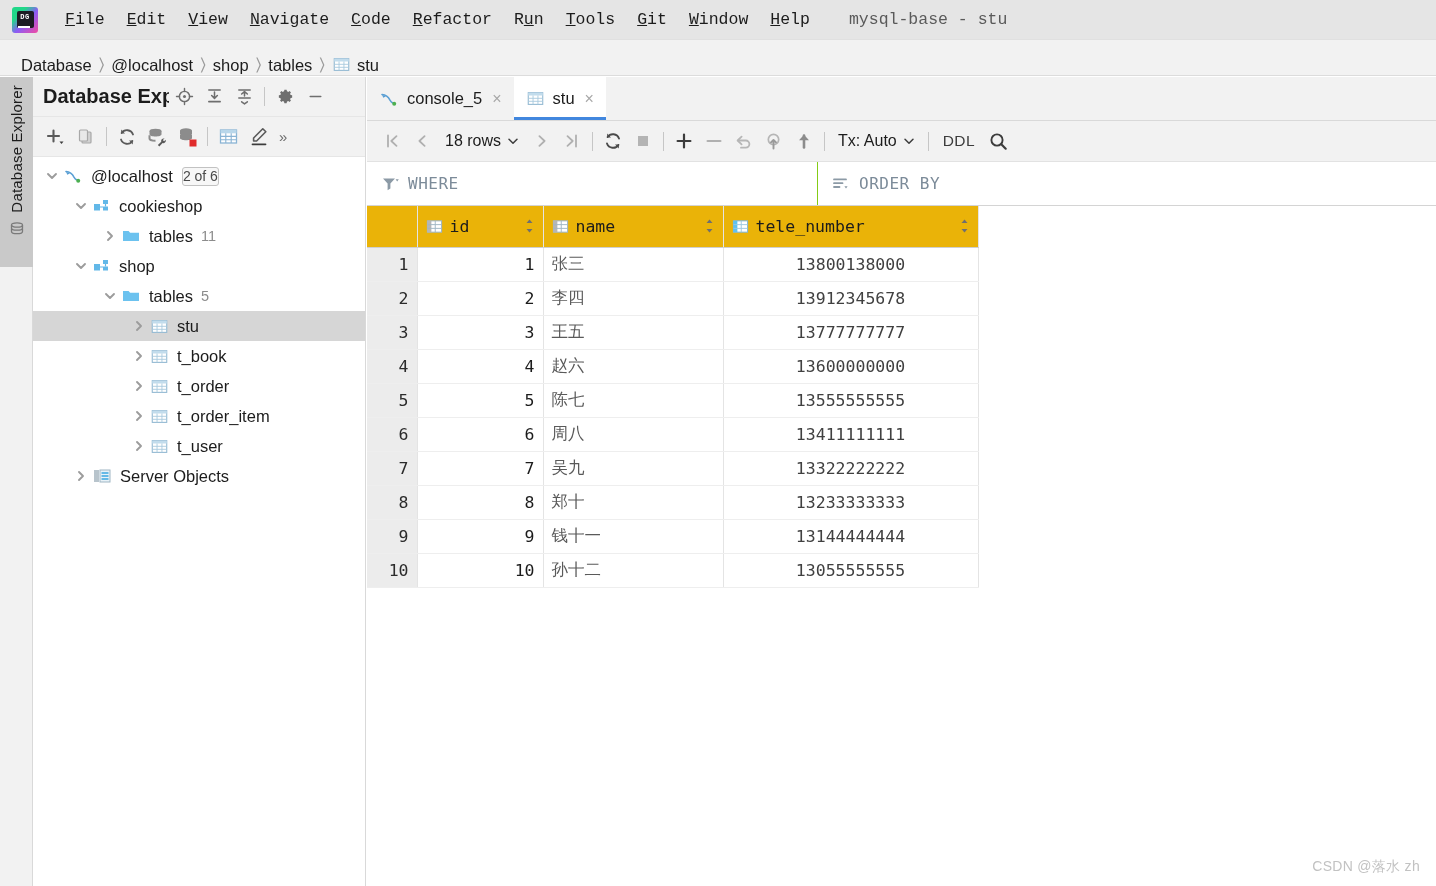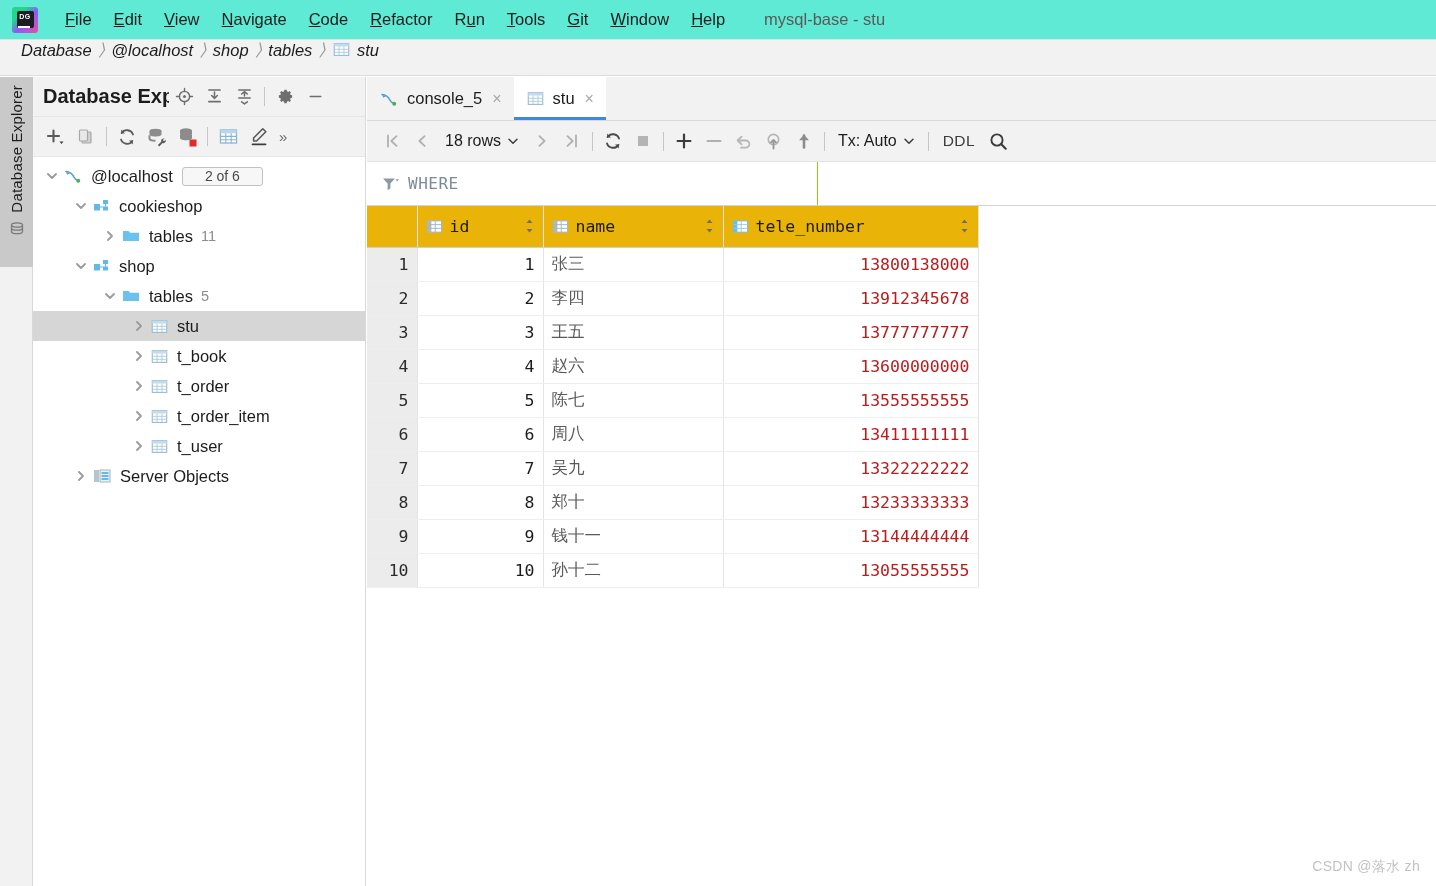--- a/index.html
+++ b/index.html
@@ -6,24 +6,25 @@
   html, body {
     width: 1436px; height: 886px;
     background: #ffffff;
     font-family: "Liberation Sans", sans-serif;
     overflow: hidden;
   }
   body { position: relative; }
 
   
   .menubar {
-    height: 40px; background: #5eead4;
+    height: 40px; background: #e5e5e5;
     display: flex; align-items: center;
     border-bottom: 1px solid #e0e0e0;
     position: relative;
+    font-family: Liberation Mono, monospace;
   }
   .app-logo {
     width: 26px; height: 26px; margin-left: 12px; margin-right: 16px;
     border-radius: 3px; position: relative; flex: none;
     background: linear-gradient(135deg,#21d789 0%,#21d789 28%,#8b5cf6 55%,#f24ba1 100%);
     display: flex; align-items: center; justify-content: center;
   }
   .app-logo .inner {
     width: 17px; height: 17px; background: #1c1c23; border-radius: 2px;
     color: #fff; font-size: 7px; font-weight: bold;
@@ -36,22 +37,22 @@
     cursor: default; white-space: nowrap;
   }
   .menu-item .mn { text-decoration: underline; }
   .win-title {
     margin-left: 28px; font-size: 16.5px; color: #5a5a5a; white-space: nowrap;
   }
 
   
   .breadcrumb {
     height: 36px; background: #f2f2f2;
-    display: flex; align-items: flex-start; padding-left: 16px;
-    border-bottom: 1px solid #dcdcdc; gap: 2px; font-style: italic;
+    display: flex; align-items: flex-end; padding-left: 16px;
+    border-bottom: 1px solid #dcdcdc; gap: 2px;
   }
   .crumb { font-size: 16.5px; color: #1c1c1c; padding: 0 5px; white-space: nowrap; }
   .crumb-sep { color: #9a9a9a; font-size: 17px; padding: 0 2px; }
   .crumb-ico { margin-right: 6px; vertical-align: -3px; }
 
   
   .vstrip {
     position: absolute; left: 0; top: 77px; width: 33px; bottom: 0;
     background: #f2f2f2; border-right: 1px solid #d9d9d9;
   }
@@ -100,21 +101,21 @@
   }
   .tnode.selected { background: #d6d6d6; }
   .tarrow {
     width: 22px; display: flex; align-items: center; justify-content: center;
     color: #9c9c9c; flex: none;
   }
   .tico { margin-right: 8px; display: flex; align-items: center; flex: none; }
   .tcount { color: #8c8c8c; font-size: 14.5px; margin-left: 8px; }
   .tbadge {
     margin-left: 9px; font-size: 14px; color: #4a4a4a;
-    border: 1px solid #c2c2c2; border-radius: 3px; padding: 0px 22px 1px;
+    border: 1px solid #c2c2c2; border-radius: 3px; padding: 0px 0 1px;
     background: #f7f7f7;
   }
 
   
   .editor {
     position: absolute; left: 367px; top: 77px; right: 0; bottom: 0;
     background: #ffffff; display: flex; flex-direction: column;
   }
   .tabstrip {
     height: 44px; background: #f2f2f2; display: flex; align-items: stretch;
@@ -169,21 +170,21 @@
   }
   .th-in { display: flex; align-items: center; gap: 7px; }
   .th-in .sortarrows { margin-left: auto; color: #6f6f6f; }
   th.rowhdr, td.rowhdr {
     background: #ececec; color: #2b2b2b; text-align: right;
     width: 50px; border-right: 1px solid #dcdcdc;
   }
   td.c-id { width: 126px; text-align: right; color: #1c1c1c; }
   td.c-name { width: 180px; text-align: left; color: #5a5a5a;
               font-family: "Liberation Sans", sans-serif; font-size: 16.5px; }
-  td.c-tel { width: 255px; text-align: right; color: #b91c1c; }
+  td.c-tel { width: 255px; text-align: center; color: #404040; }
   th.c-id { width: 126px; } th.c-name { width: 180px; } th.c-tel { width: 255px; }
   tbody tr td { background: #ffffff; }
 
   
   .watermark {
     position: absolute; right: 16px; bottom: 10px;
     font-size: 14px; color: #c2c2c2; letter-spacing: .3px; margin-top: 45px;
   }
   .icon { display: inline-flex; align-items: center; justify-content: center; }
 </style>
@@ -632,20 +633,29 @@
 
   <div class="filterbar">
     <div class="fcell where">
       <span class="icon">
         <svg width="18" height="18" viewBox="0 0 18 18">
           <path d="M2 3.4h12l-4.6 5.2v5l-2.8 1.6v-6.6z" fill="#8c9aa6"></path>
           <path d="M14.6 4.2l1.6 2.2 1.6-2.2z" fill="#8c9aa6"></path>
         </svg>
       </span>
       <span>WHERE</span>
+    </div>
+    <div class="fcell orderby">
+      <span class="icon">
+        <svg width="18" height="18" viewBox="0 0 18 18">
+          <path d="M2 4.4h12M2 8.2h8.5M2 12h5.5" stroke="#8c9aa6" stroke-width="1.8" stroke-linecap="round"></path>
+          <path d="M12.4 11.3l1.6 2.2 1.6-2.2z" fill="#8c9aa6"></path>
+        </svg>
+      </span>
+      <span>ORDER BY</span>
     </div>
   </div>
 
   <div class="gridwrap">
     <table class="grid">
       <thead>
         <tr id="grid-head-row">
             <th class="rowhdr"></th>
             <th class="c-id">
               <div class="th-in">

